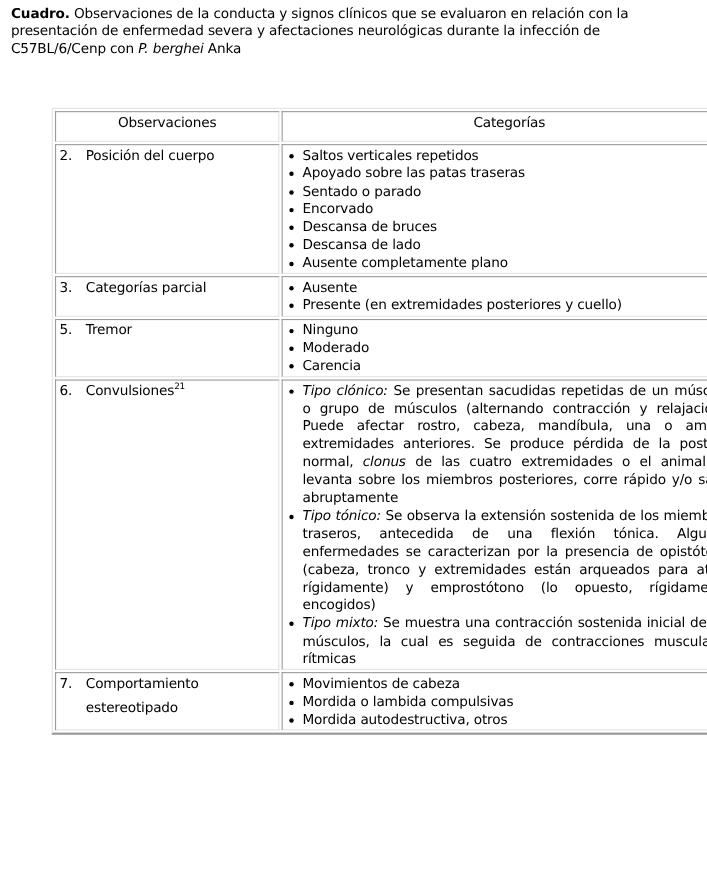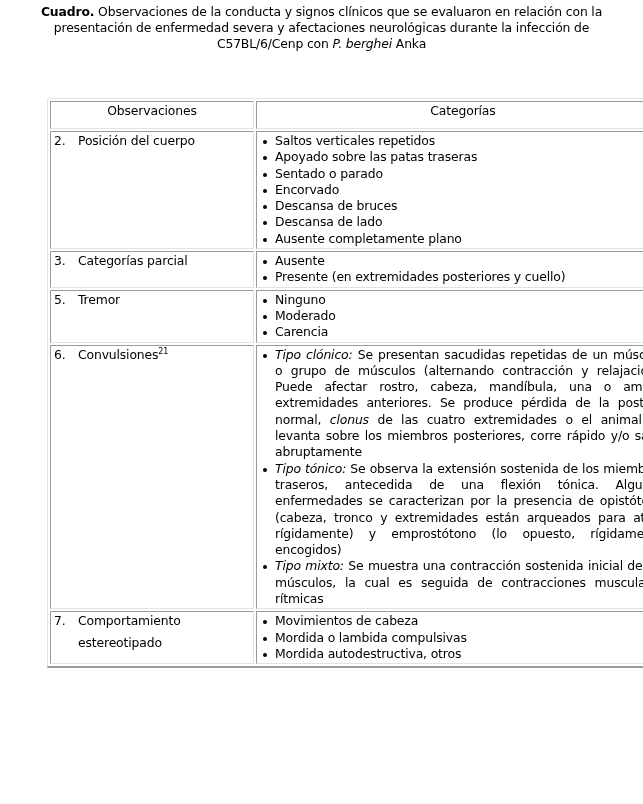--- a/index.html
+++ b/index.html
@@ -3,21 +3,20 @@
 <meta charset="utf-8">
 <style>
   html, body { margin: 0; padding: 0; background: #ffffff; }
   body {
     width: 643px; height: 804px; overflow: hidden;
     font-family: "DejaVu Sans", sans-serif;
     font-size: 12.4px; color: #000;
     letter-spacing: -0.15px;
   }
   .caption {
-    text-align: center;
     line-height: 16px;
     padding: 4px 10px 0 10px;
     margin: 0;
   }
   .caption b { font-weight: bold; }
   table.main {
     position: absolute;
     left: 8px; top: 98px;
     width: 627px;
     border-collapse: separate;

